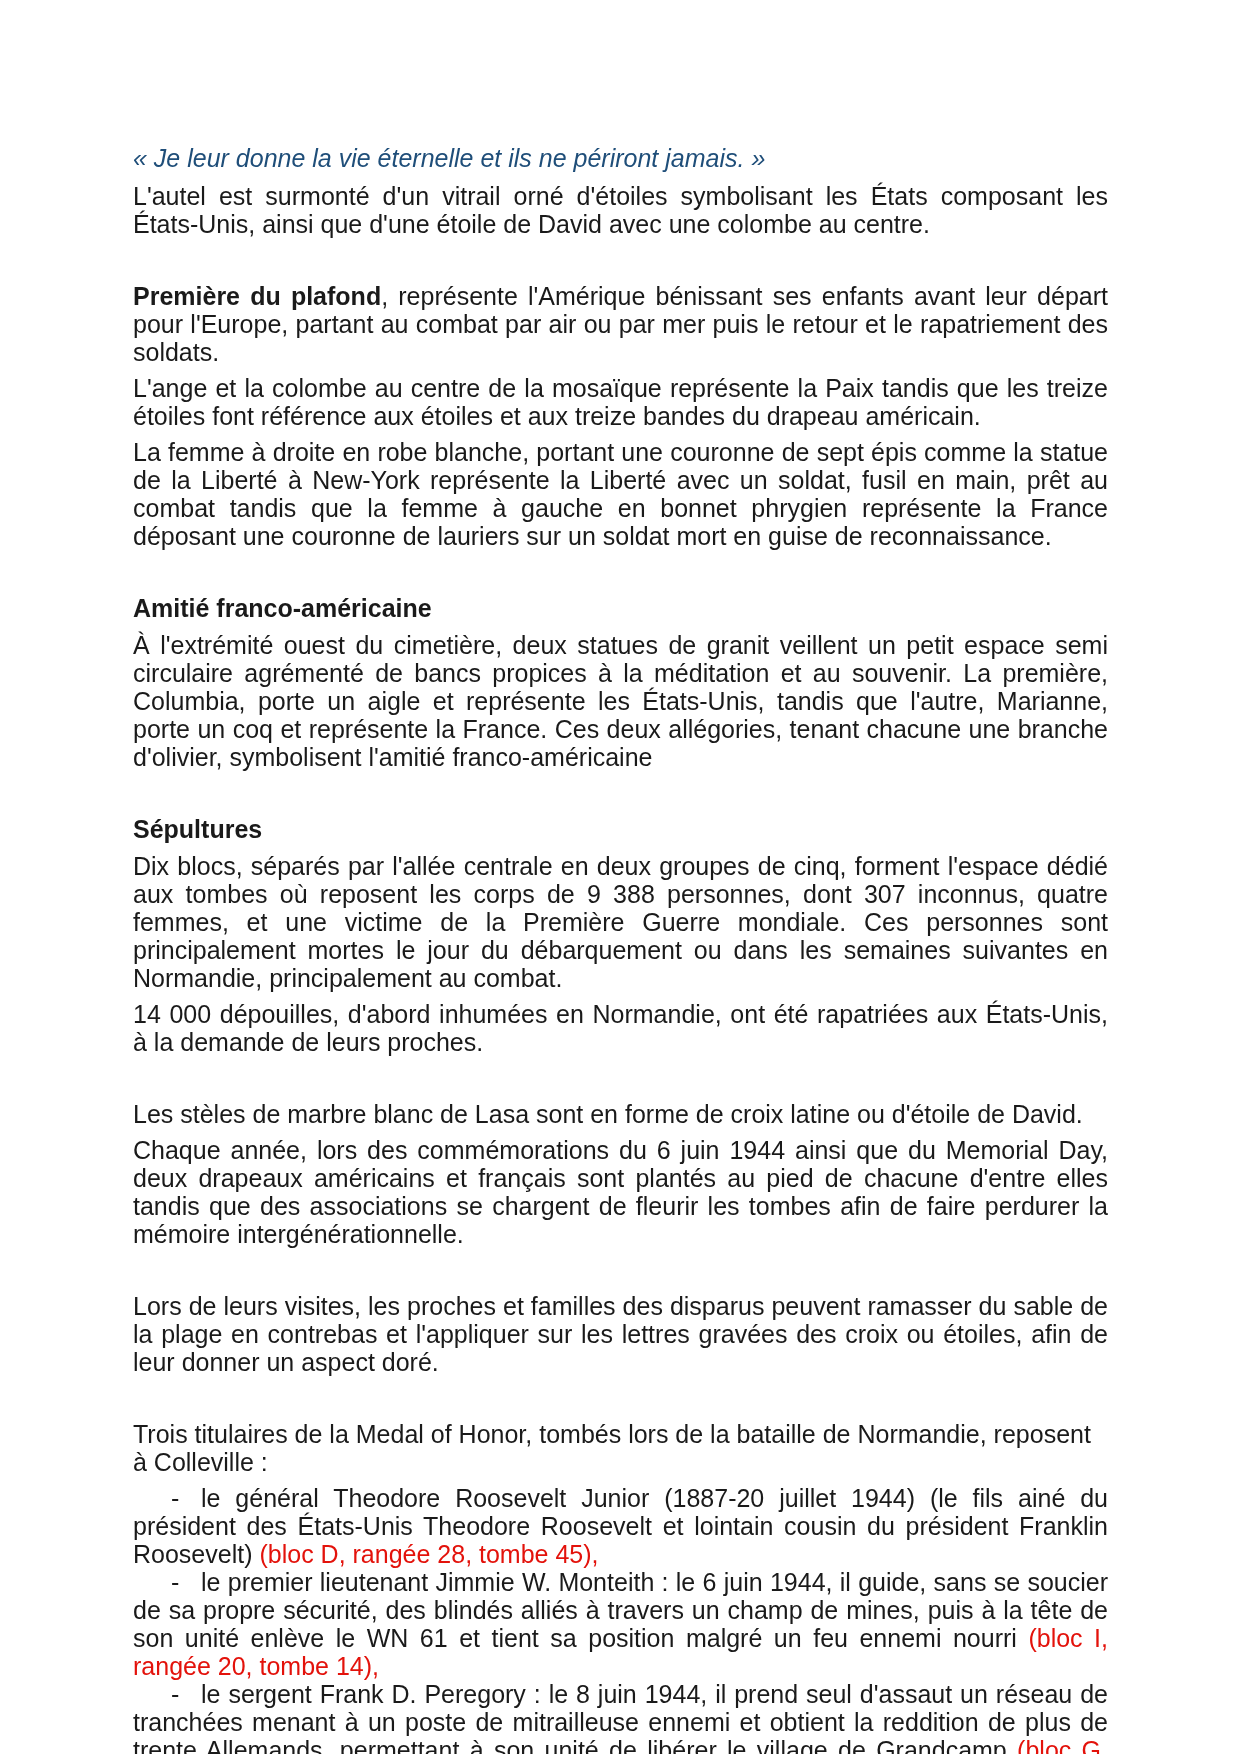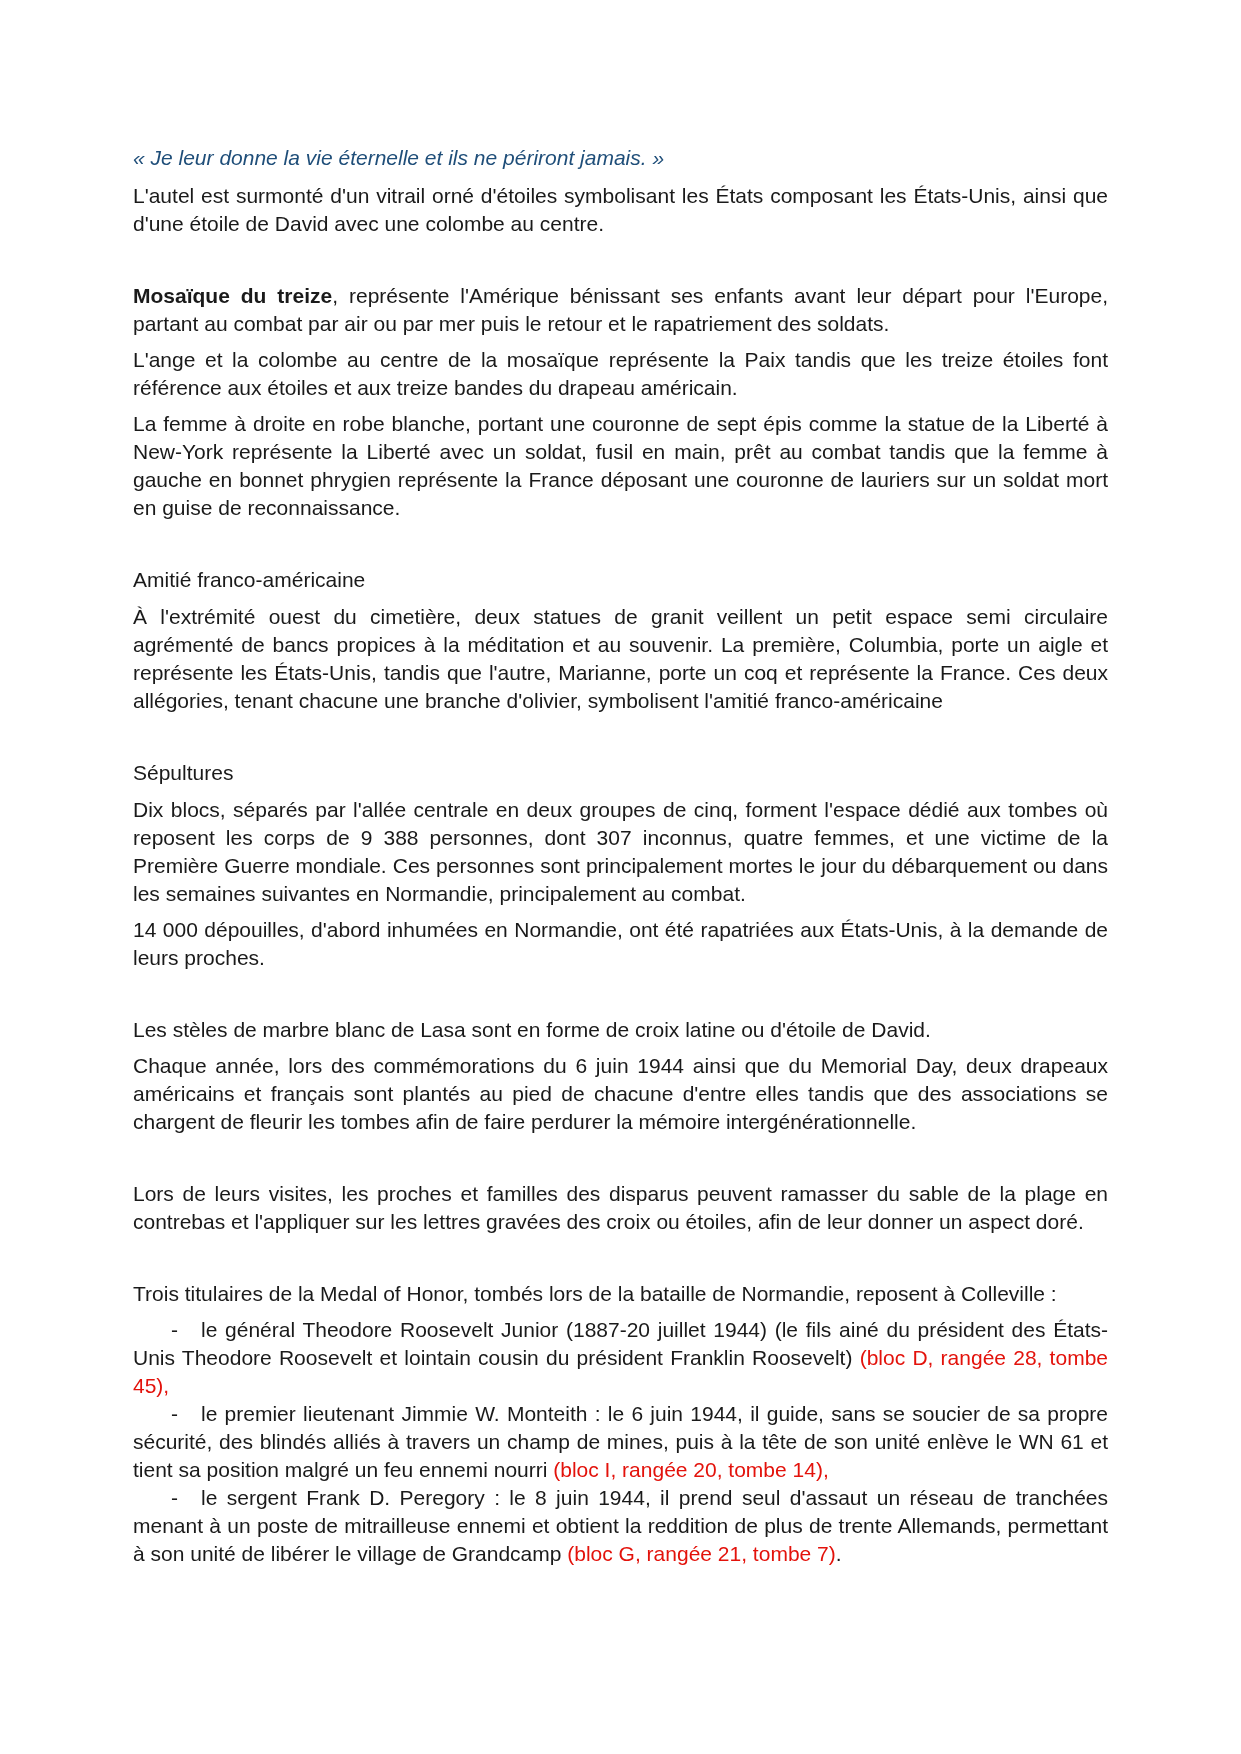--- a/index.html
+++ b/index.html
@@ -9,38 +9,38 @@
   }
   .page {
     position: relative;
     width: 1241px;
     height: 1754px;
     margin: 0 auto;
     background: #ffffff;
     box-sizing: border-box;
     padding: 144px 133px 0 133px;
     font-family: "Liberation Sans", sans-serif;
-    font-size: 21px;
+    font-size: 25px;
     line-height: 28px;
     color: var(--text-color, #1a1a1a);
     overflow: hidden;
   }
   p {
     margin: 0 0 8px 0;
   }
   .just {
     text-align: justify;
   }
   .quote {
     color: var(--quote-color, #1f4e79);
     font-style: italic;
     margin-bottom: 10px;
   }
   .heading {
-    font-weight: normal;
+    font-weight: bold;
     margin-bottom: 9px;
   }
   .gap {
     height: 36px;
   }
   b { font-weight: bold; }
   .red {
     color: var(--red-color, #e3120b);
   }
   .list-item {
@@ -57,21 +57,21 @@
 <body>
 
 <div class="page">
 
   <p class="quote">« Je leur donne la vie éternelle et ils ne périront jamais. »</p>
 
   <p class="just">L'autel est surmonté d'un vitrail orné d'étoiles symbolisant les États composant les États-Unis, ainsi que d'une étoile de David avec une colombe au centre.</p>
 
   <div class="gap"></div>
 
-  <p class="just"><b>Mosaïque du treize</b><span>, représente l'Amérique bénissant ses enfants avant leur départ pour l'Europe, partant au combat par air ou par mer puis le retour et le rapatriement des soldats.</span></p>
+  <p class="just"><b>Première du plafond</b><span>, représente l'Amérique bénissant ses enfants avant leur départ pour l'Europe, partant au combat par air ou par mer puis le retour et le rapatriement des soldats.</span></p>
 
   <p class="just">L'ange et la colombe au centre de la mosaïque représente la Paix tandis que les treize étoiles font référence aux étoiles et aux treize bandes du drapeau américain.</p>
 
   <p class="just">La femme à droite en robe blanche, portant une couronne de sept épis comme la statue de la Liberté à New-York représente la Liberté avec un soldat, fusil en main, prêt au combat tandis que la femme à gauche en bonnet phrygien représente la France déposant une couronne de lauriers sur un soldat mort en guise de reconnaissance.</p>
 
   <div class="gap"></div>
 
   <p class="heading">Amitié franco-américaine</p>
 
   <p class="just">À l'extrémité ouest du cimetière, deux statues de granit veillent un petit espace semi circulaire agrémenté de bancs propices à la méditation et au souvenir. La première, Columbia, porte un aigle et représente les États-Unis, tandis que l'autre, Marianne, porte un coq et représente la France. Ces deux allégories, tenant chacune une branche d'olivier, symbolisent l'amitié franco-américaine</p>

